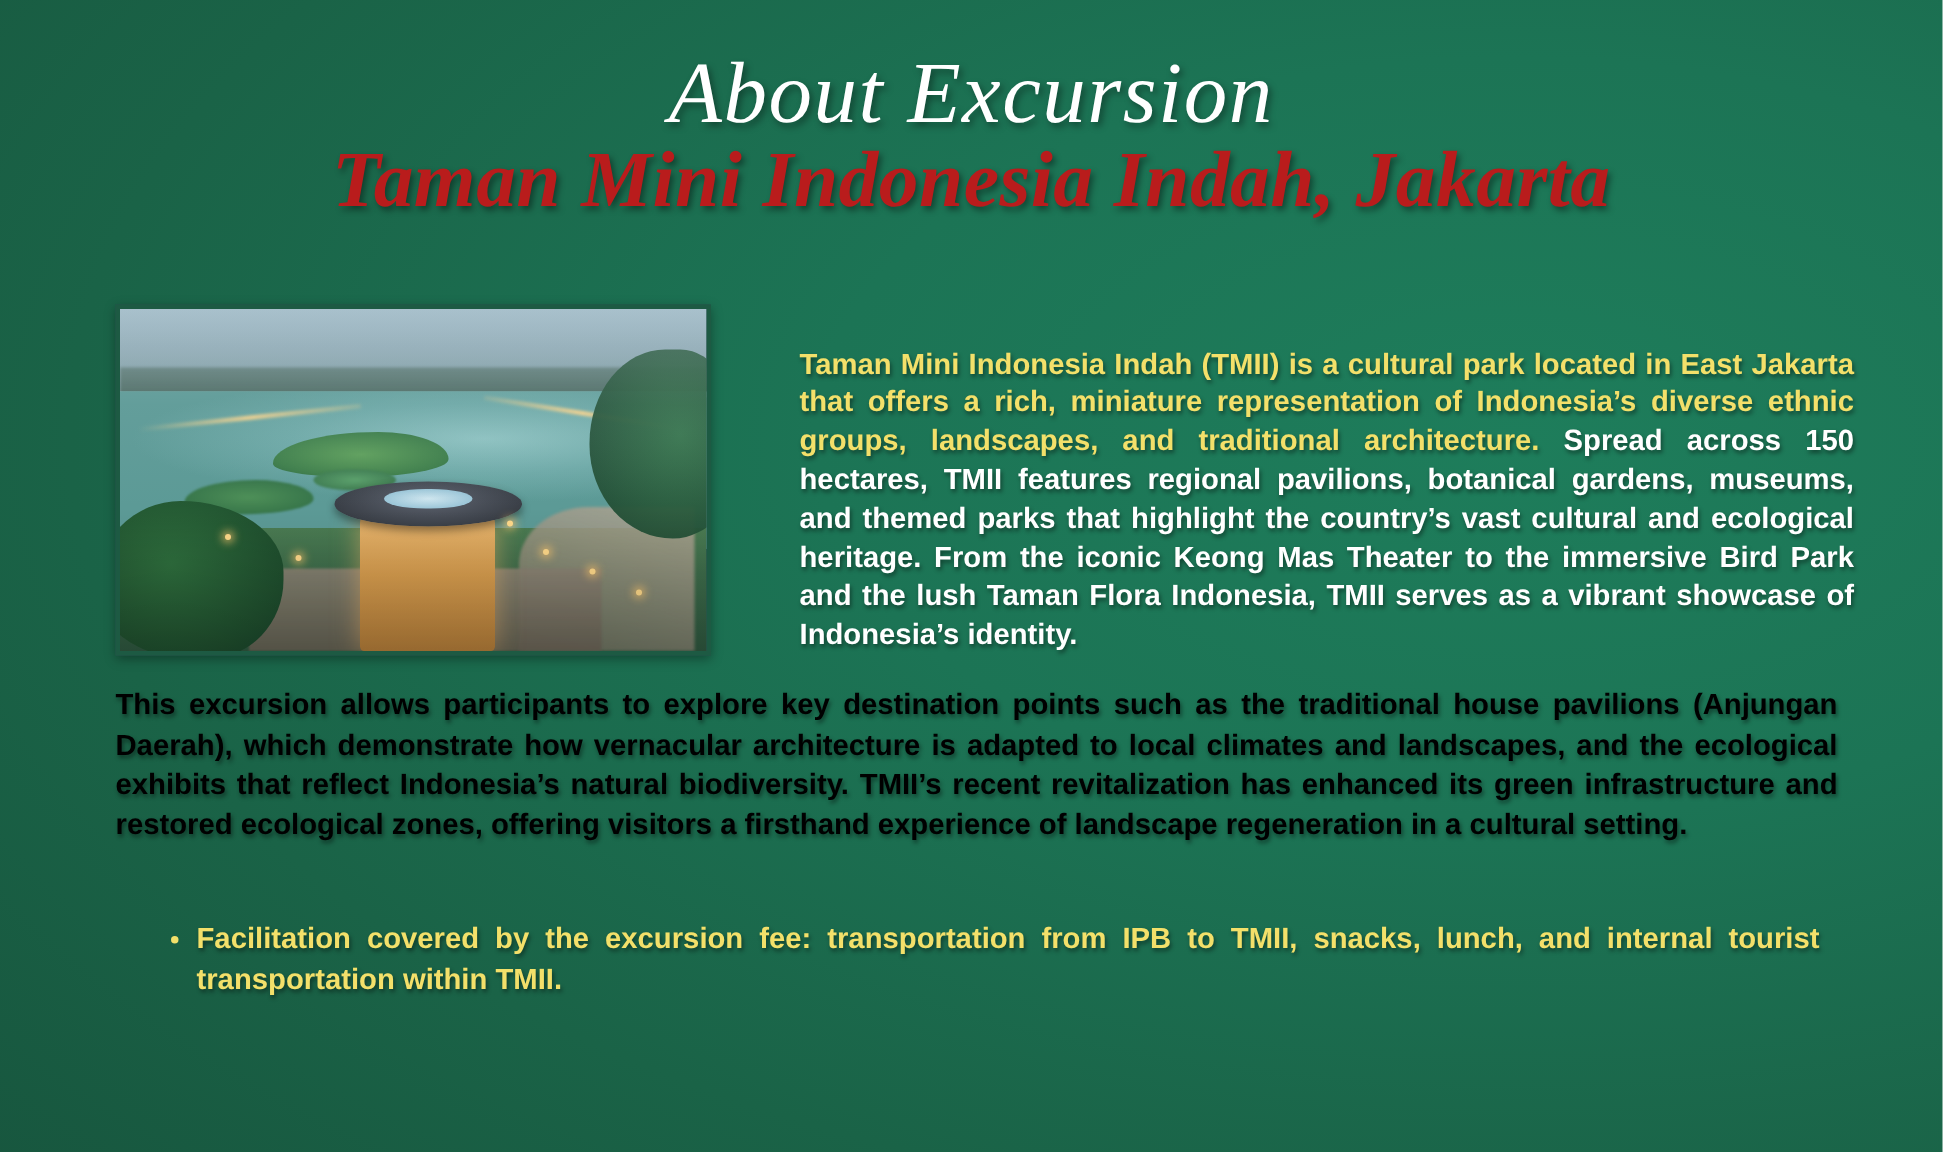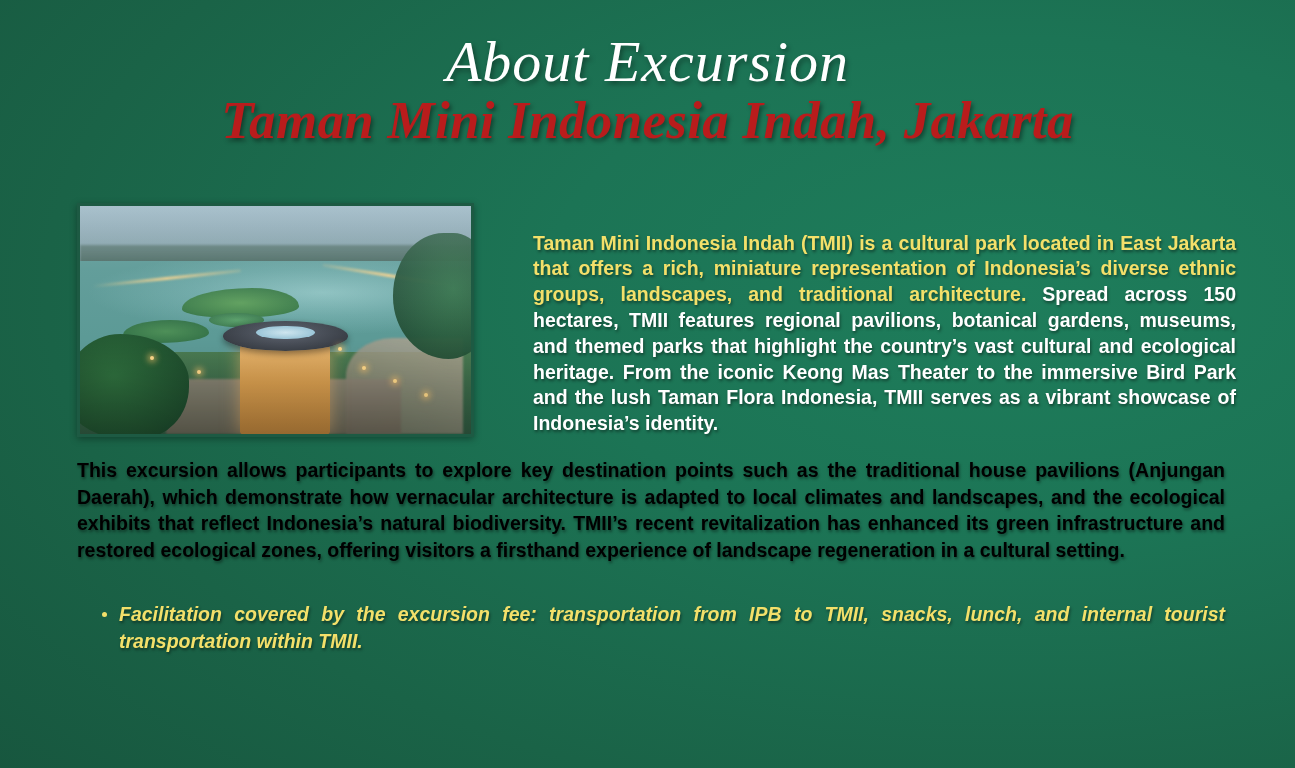--- a/index.html
+++ b/index.html
@@ -200,24 +200,23 @@
     text-align: justify;
     text-shadow: 1px 2px 3px rgba(0,0,0,0.45);
   }
 
   
   .bullets {
     position: absolute;
     left: 97px;
     right: 70px;
     top: 601px;
-    margin: 0;
+    margin: 12px;
     padding: 0;
     list-style: none;
-    font-style: italic;
   }
   .bullets li {
     position: relative;
     padding-left: 22px;
     margin-bottom: 20px;
     font-size: 19.5px;
     line-height: 26.5px;
     font-weight: 700;
     color: #f3e06a;
     text-align: justify;

